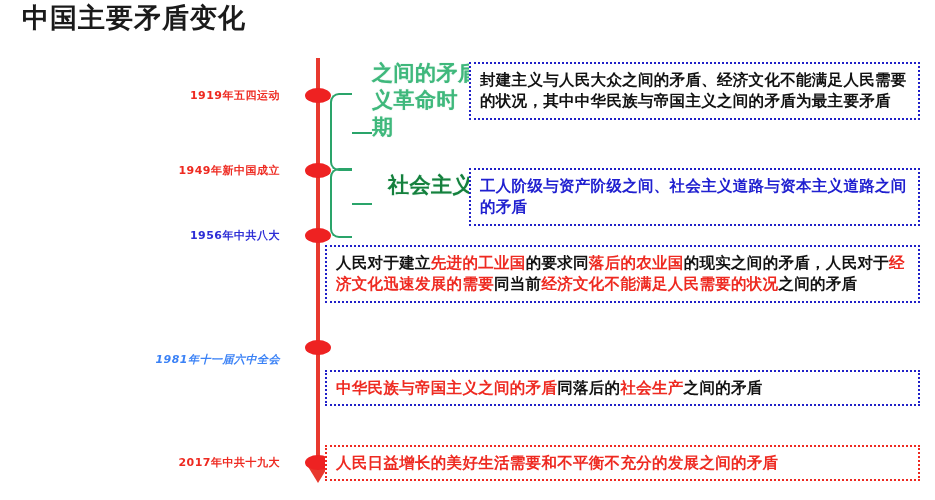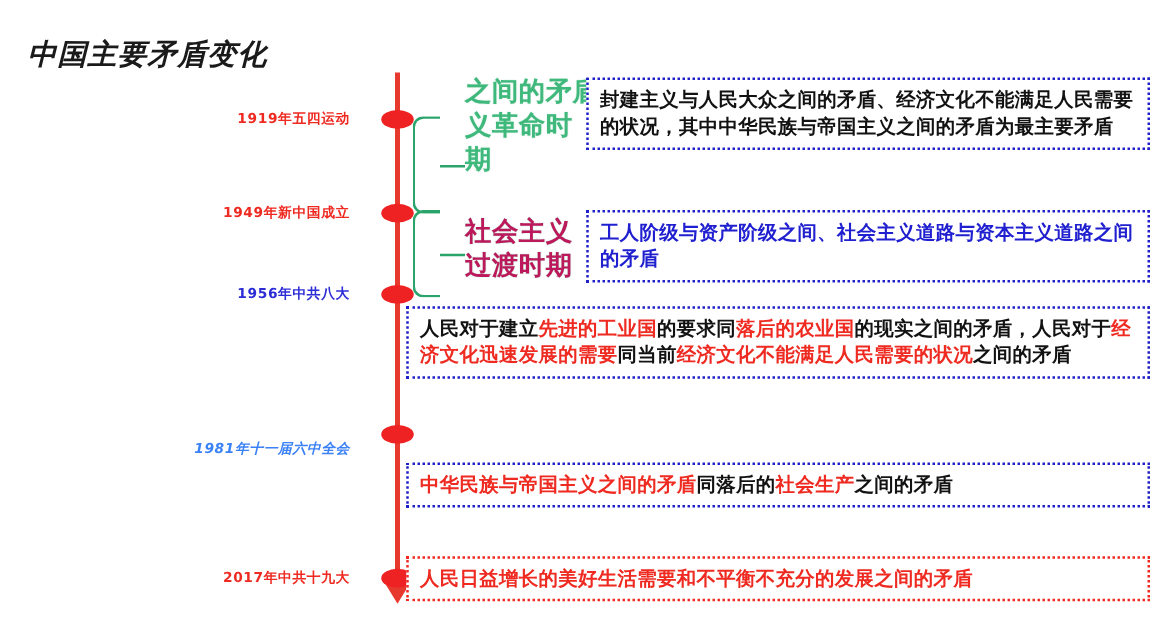--- a/index.html
+++ b/index.html
@@ -12,27 +12,26 @@
     height: 500px;
     position: relative;
     overflow: hidden;
     font-family: "DejaVu Sans", "Liberation Sans", sans-serif;
   }
 
   
   #page-title {
     position: absolute;
     left: 22px;
-    top: 28px;
-    font-size: 23px;
+    top: 0;
+    font-size: 27px;
     font-weight: bold;
     color: #1a1a1a;
     letter-spacing: 1px;
     white-space: nowrap;
-    font-style: italic;
   }
 
   
   #timeline-axis {
     position: absolute;
     left: 316px;
     top: 58px;
     width: 4px;
     height: 412px;
     background: #e8392e;
@@ -140,23 +139,22 @@
 <div class="bracket" style="top:93px;height:78px"></div>
 <div class="bracket-tick" style="top:132px"></div>
 <div class="period-label" style="top: 60px; color: rgb(63, 184, 124);">
   <div>之间的矛盾</div>
   <div>义革命时</div>
   <div>期</div>
 </div>
 
 <div class="bracket" style="top:168px;height:70px"></div>
 <div class="bracket-tick" style="top:203px"></div>
-<div class="period-label" style="top: 172px; color: #be185d;">
+<div class="period-label" style="top: 172px; color: #15803d; text-align: center;">
   <div>社会主义</div>
-  <div>过渡时期</div>
 </div>
 
 <div class="content-box blue-border" id="box-1919" style="left: 469px; top: 62px; width: 451px; border-color: rgb(32, 32, 200);"><span class="txt-black">封建主义与人民大众之间的矛盾、经济文化不能满足人民需要的状况，其中中华民族与帝国主义之间的矛盾为最主要矛盾</span></div>
 
 <div class="content-box blue-border" id="box-1949" style="left: 469px; top: 168px; width: 451px; border-color: rgb(32, 32, 200);"><span class="txt-blue">工人阶级与资产阶级之间、社会主义道路与资本主义道路之间的矛盾</span></div>
 
 <div class="content-box blue-border" id="box-1956" style="left: 325px; top: 245px; width: 595px; border-color: rgb(32, 32, 200);"><span class="txt-black">人民对于建立</span><span class="txt-red">先进的工业国</span><span class="txt-black">的要求同</span><span class="txt-red">落后的农业国</span><span class="txt-black">的现实之间的矛盾，人民对于</span><span class="txt-red">经济文化迅速发展的需要</span><span class="txt-black">同当前</span><span class="txt-red">经济文化不能满足人民需要的状况</span><span class="txt-black">之间的矛盾</span></div>
 
 <div class="content-box blue-border" id="box-1981" style="left: 325px; top: 370px; width: 595px; border-color: rgb(32, 32, 200);"><span class="txt-red">中华民族与帝国主义之间的矛盾</span><span class="txt-black">同落后的</span><span class="txt-red">社会生产</span><span class="txt-black">之间的矛盾</span></div>
 

